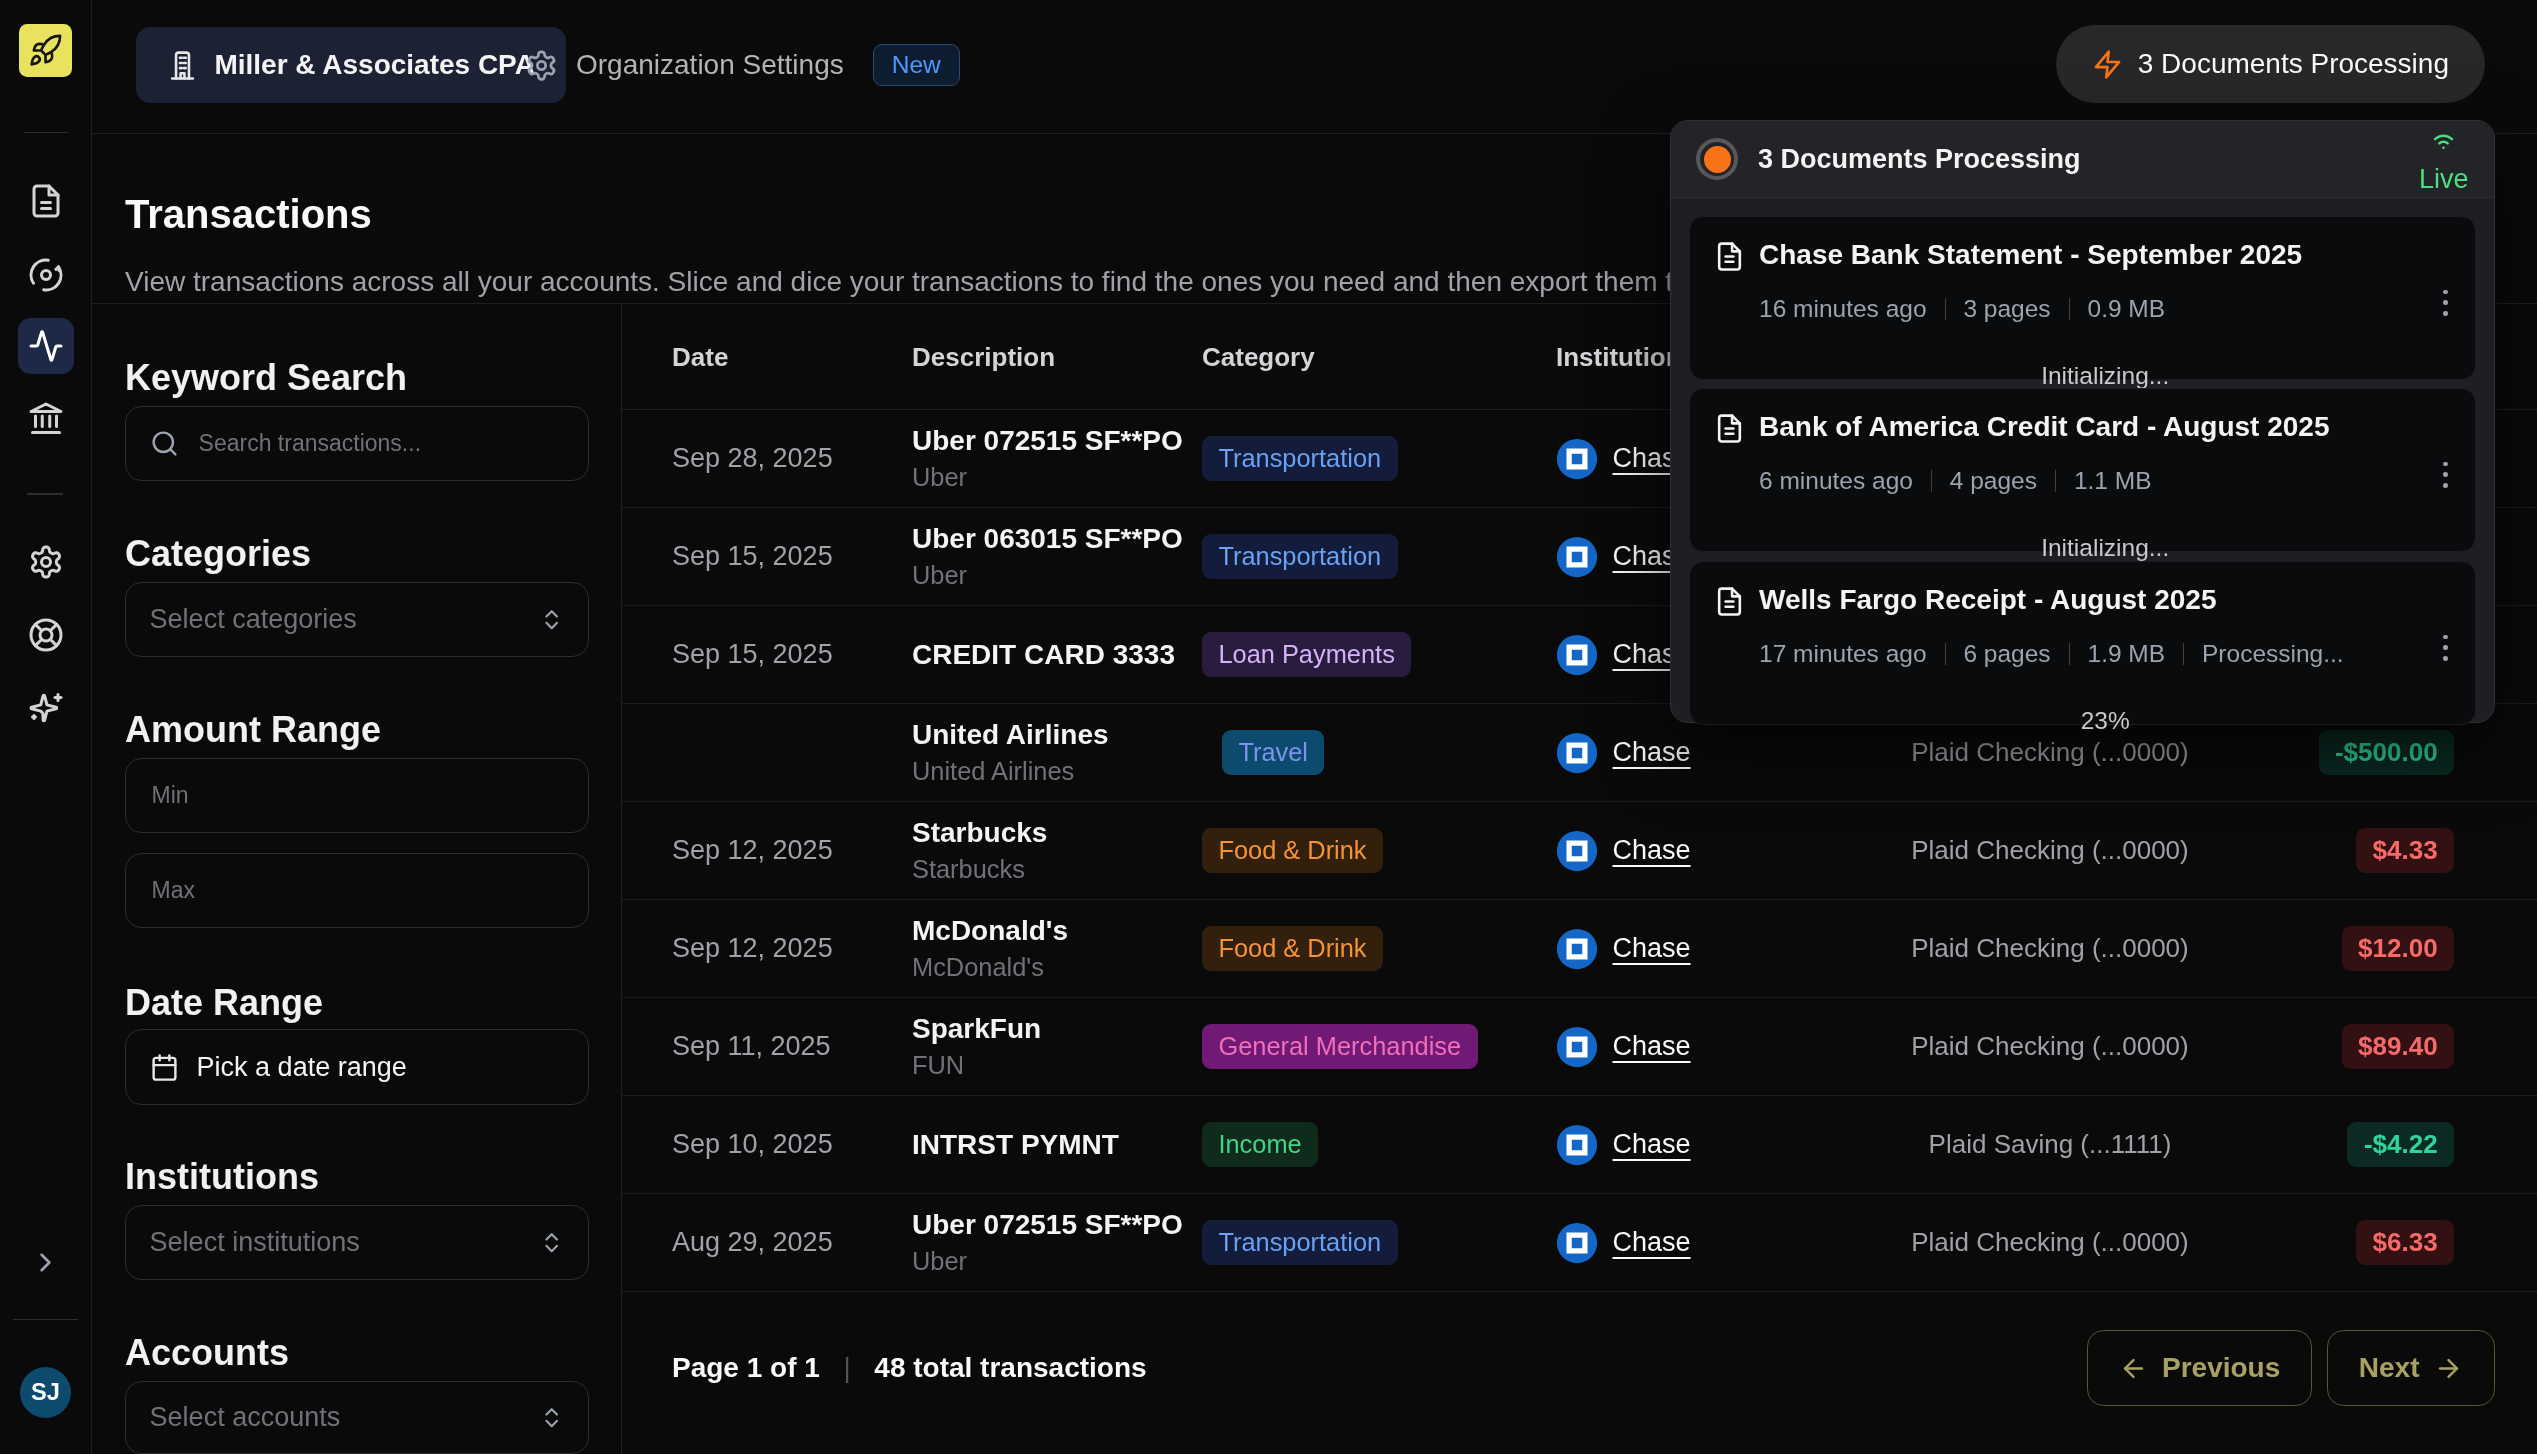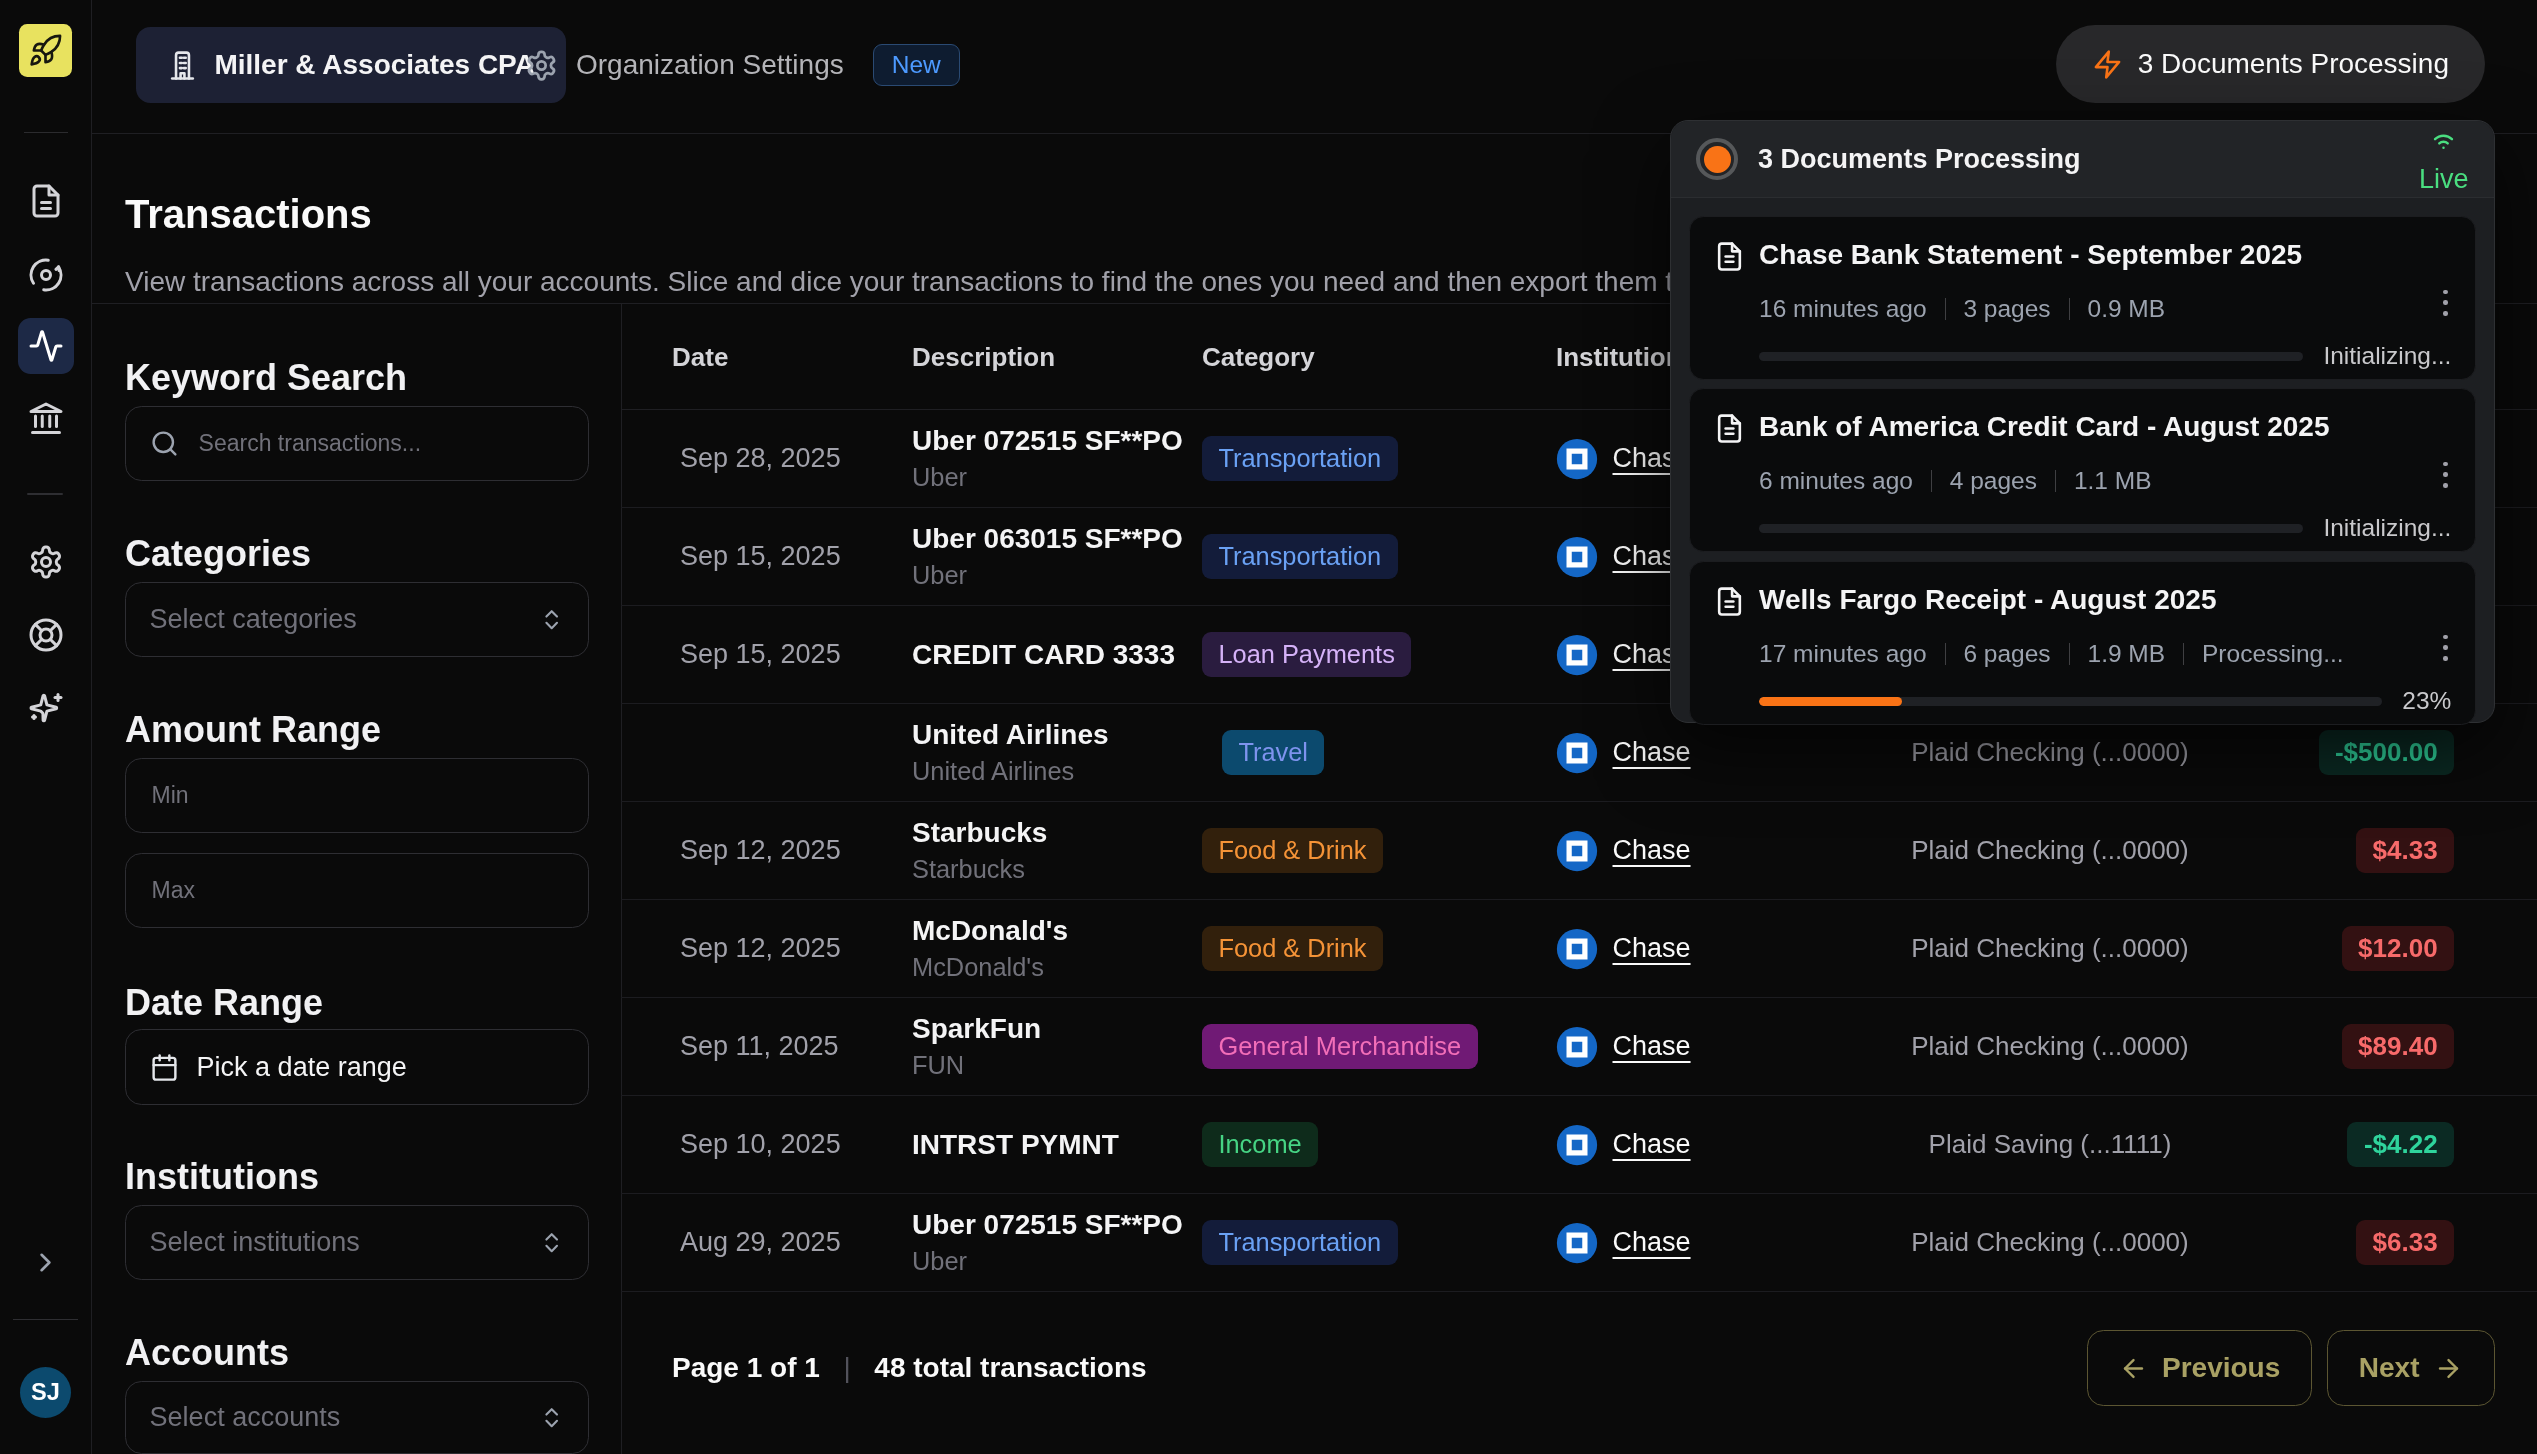--- a/index.html
+++ b/index.html
@@ -47,21 +47,21 @@
   .fbox input::placeholder{color:#71717a;}
   .ph{color:#71717a;flex:1;text-align:left;}
   .fbox .chev{margin-left:auto;}
   .datebtn{color:#f4f4f5;}
 
   
   .table{position:absolute;left:621px;top:304px;right:0;bottom:0;}
   .thead{position:relative;height:105px;border-bottom:0.9px solid #1f1f23;font-size:26px;font-weight:700;color:#d4d4d8;}
   .thead div{position:absolute;top:50%;transform:translateY(-50%);}
   .trow{position:relative;height:97px;border-bottom:0.9px solid #1c1c20;}
-  .c-date{position:absolute;left:51px;top:0;height:100%;display:flex;align-items:center;font-size:27px;color:#a1a1aa;margin-left:8px;}
+  .c-date{position:absolute;left:51px;top:0;height:100%;display:flex;align-items:center;font-size:27px;color:#a1a1aa;}
   .c-desc{position:absolute;left:291px;top:0;height:100%;width:278px;display:flex;flex-direction:column;justify-content:center;overflow:hidden;}
   .d1{font-size:28px;font-weight:600;color:#f4f4f5;white-space:nowrap;}
   .d2{font-size:25.4px;color:#71717a;margin-top:5.5px;white-space:nowrap;}
   .d2:empty{display:none;}
   .c-cat{position:absolute;left:581px;top:0;height:100%;display:flex;align-items:center;}
   .badge{padding:8.2px 16.4px;border-radius:9px;font-size:25.4px;white-space:nowrap;}
   [data-cat="transportation"]{color:#6aa1f4;background:#131c3a;}
   [data-cat="loan_payments"]{color:#d5b2f8;background:#2a1c3f;}
   [data-cat="travel"]{color:#7e93ee;background:#0c4a6e;margin-left:20px;}
   [data-cat="food_drink"]{color:#f59337;background:#32200c;}
@@ -98,21 +98,21 @@
   .poptitle{position:absolute;left:87px;top:50%;transform:translateY(-50%);font-size:27px;font-weight:600;color:#f4f4f5;}
   .live{position:absolute;right:25.4px;top:50%;transform:translateY(-50%);display:flex;align-items:center;gap:11px;
         color:#4ade80;font-size:27px;flex-direction:column;}
   .card{position:absolute;left:18px;right:18px;height:162px;background:#0a0b0c;border:0.9px solid #1c1d20;border-radius:14.5px;}
   .card .fic{position:absolute;left:23.6px;top:23.6px;}
   .ctitle{position:absolute;left:69px;top:22px;font-size:28px;font-weight:600;color:#f4f4f5;white-space:nowrap;}
   .meta{position:absolute;left:69px;top:78px;display:flex;align-items:center;font-size:24.5px;color:#9ca3af;white-space:nowrap;}
   .msep{width:0.9px;height:22px;background:#3f3f42;margin:0 18px;}
   .kebab{position:absolute;right:22px;top:67px;display:flex;flex-direction:column;gap:6.4px;align-items:center;padding:5.5px;cursor:pointer;}
   .kebab i{width:4.5px;height:4.5px;border-radius:50%;background:#a1a1aa;}
-  .prog{position:absolute;left:69px;right:23.6px;top:125px;display:flex;align-items:center;gap:20px;}
+  .prog{position:absolute;left:69px;right:23.6px;top:125px;display:flex;align-items:center;gap:20px;flex-direction:column;}
   .track{flex:1;height:9px;border-radius:5.5px;background:#1f2125;overflow:hidden;}
   .fill{height:100%;background:#f97316;border-radius:5.5px;width:0;}
   .pstatus{font-size:24.5px;color:#c9c9cc;white-space:nowrap;}
 </style>
 </head>
 <body>
 
 <div class="canvas">
 
   <nav class="rail">

